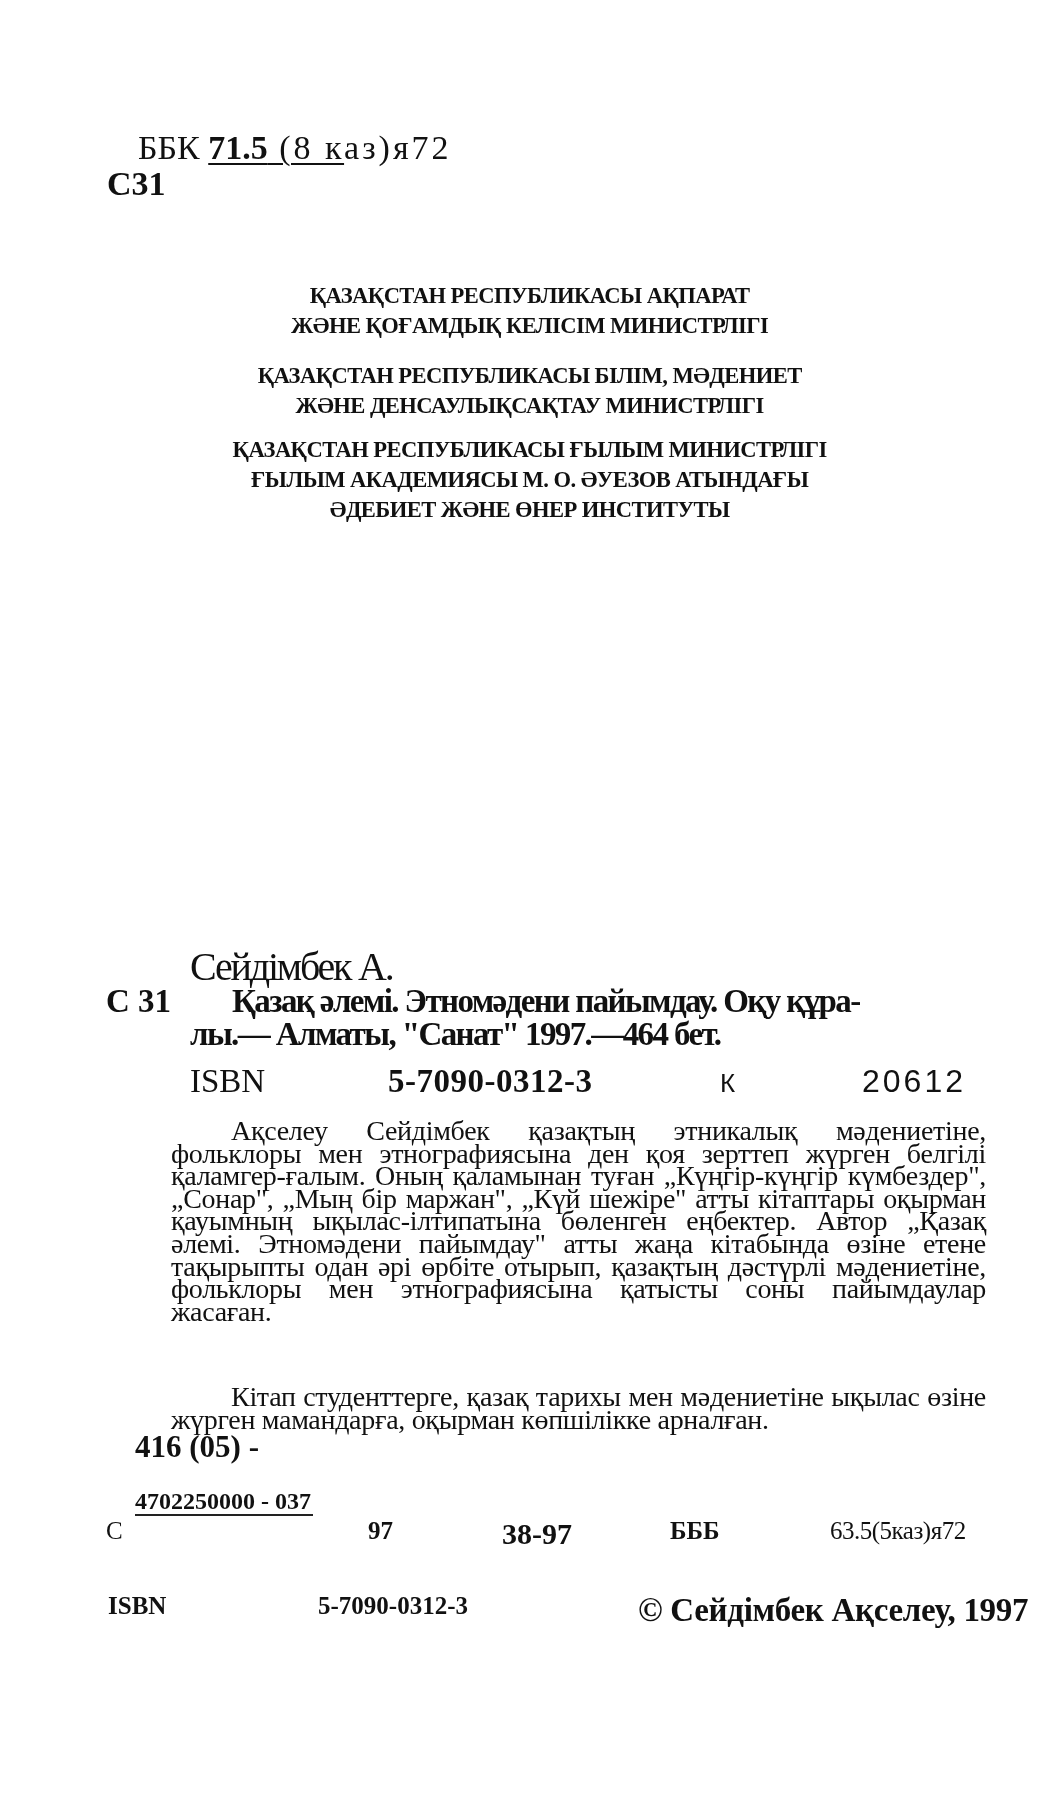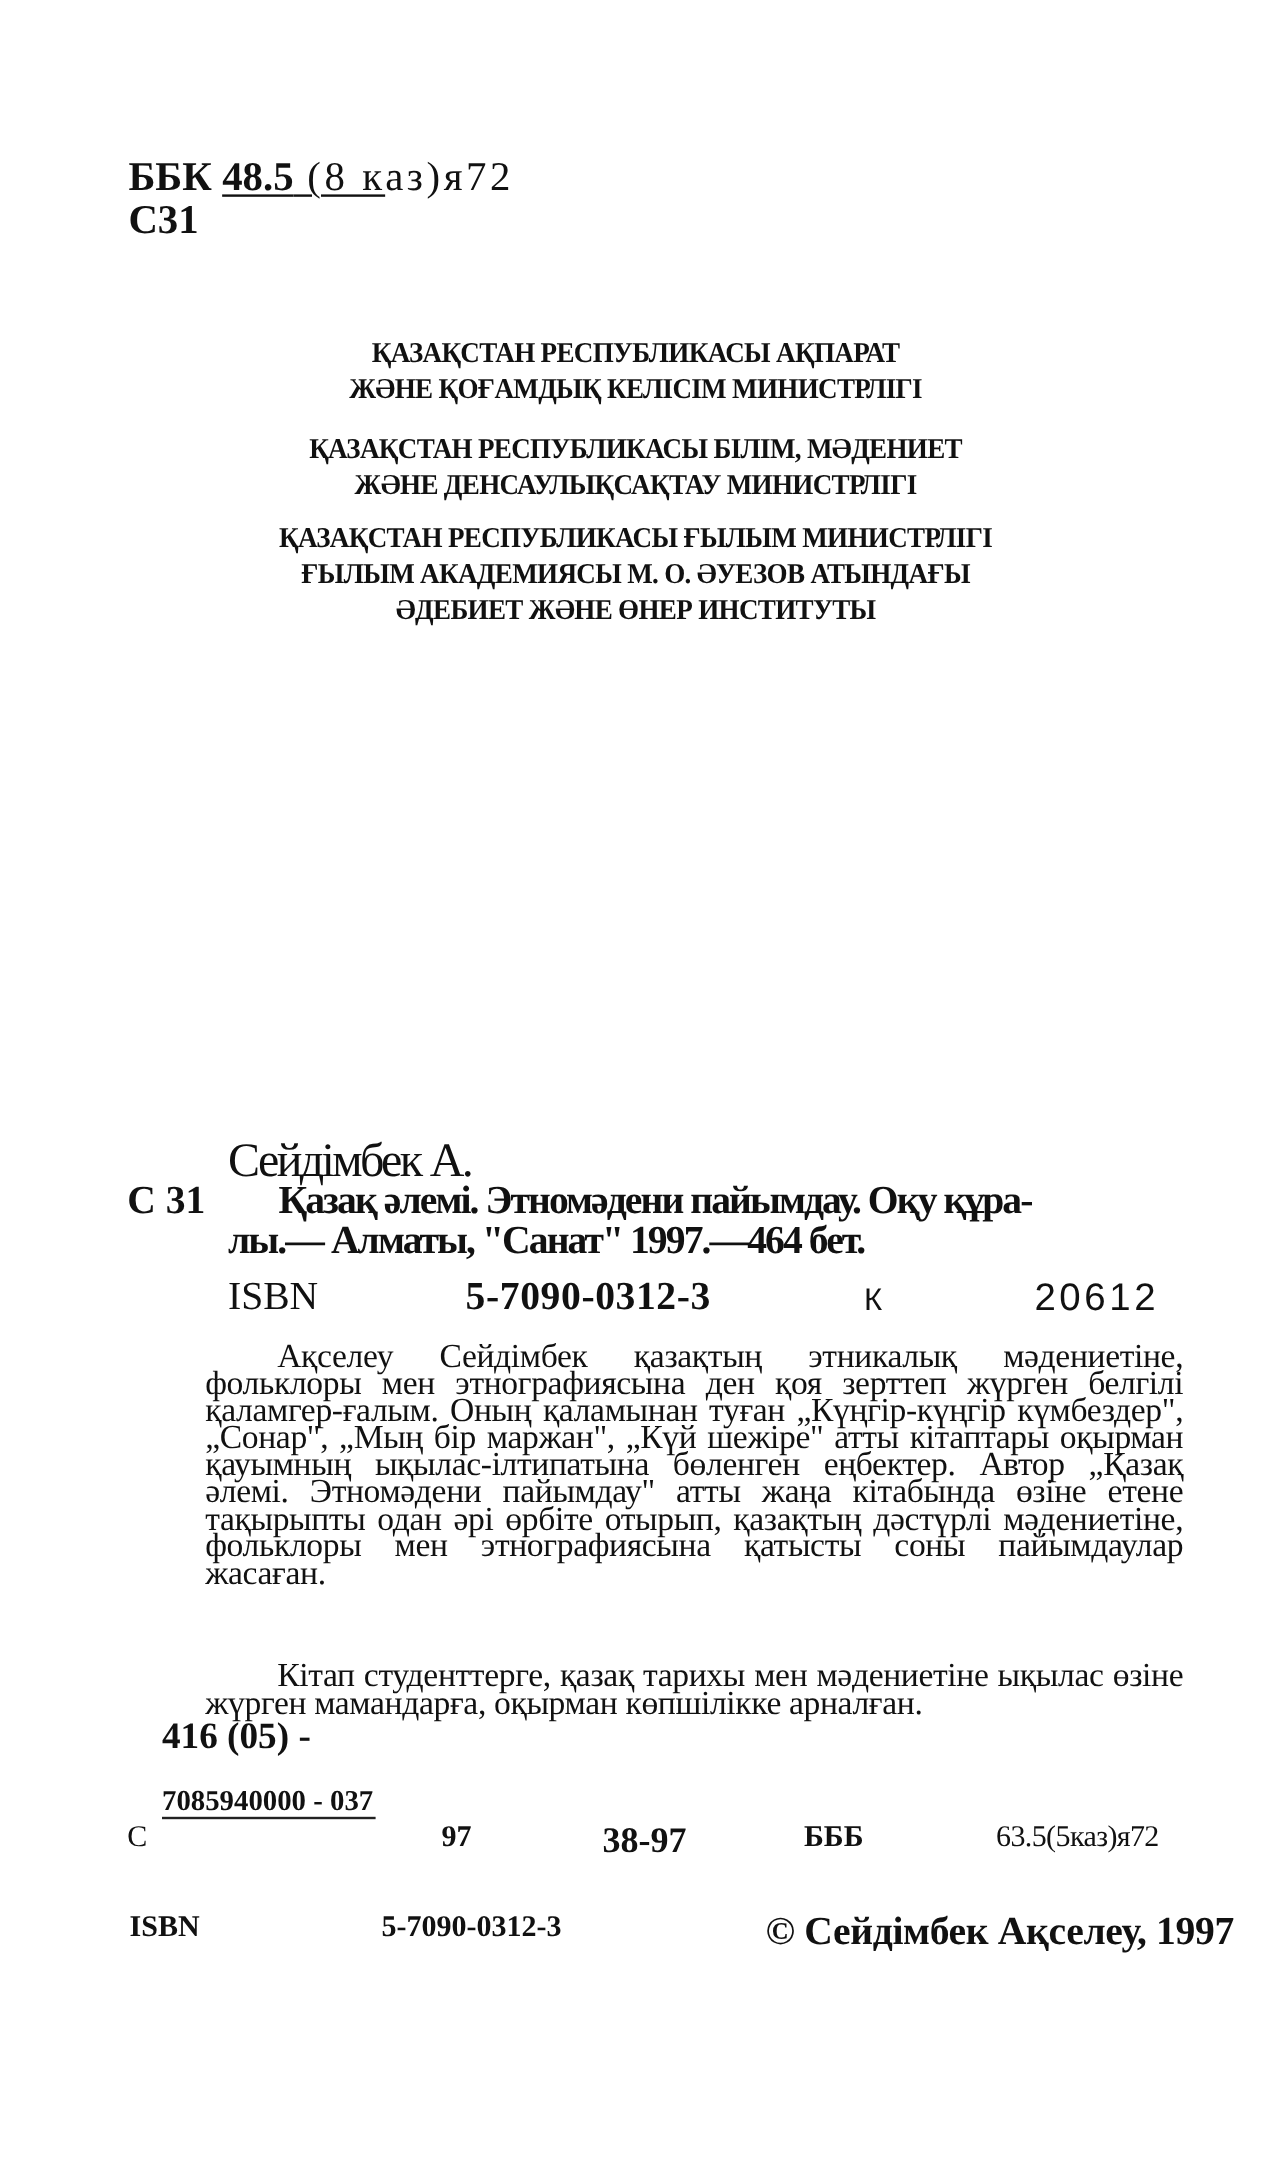--- a/index.html
+++ b/index.html
@@ -2,21 +2,21 @@
 <html><head>
 <meta charset="utf-8">
 <style>
   html, body { margin: 0; padding: 0; background: #ffffff; }
   body { width: 1058px; height: 1800px; position: relative; overflow: hidden;
          font-family: "Liberation Serif", "DejaVu Serif", serif; color: #111; }
   .abs { position: absolute; white-space: nowrap; }
 
   
   .bbk { left: 107px; top: 130px; font-size: 34px; line-height: 36px; }
-  .bbk .lbl { font-weight: bold; }
+  .bbk .lbl { font-weight: normal; margin-left: 31px; }
   .bbk .u { text-decoration: underline; text-decoration-thickness: 2px; text-underline-offset: 4px; }
   .bbk .ub { font-weight: bold; }
   .bbk .sp { letter-spacing: 3px; }
   .code { left: 107px; top: 166px; font-size: 34px; line-height: 36px; font-weight: bold; }
 
   
   .ministry { left: 0; width: 1058px; text-align: center; font-weight: bold;
               font-size: 24px; line-height: 30px; letter-spacing: -0.6px;
               transform: scaleX(0.94); transform-origin: 540px 0; }
   .m1 { top: 280px; }
@@ -52,21 +52,21 @@
 
   .isbn2-lbl { left: 108px; top: 1592px; font-size: 25px; font-weight: bold; }
   .isbn2-val { left: 318px; top: 1592px; font-size: 25px; font-weight: bold; }
   .copy { left: 638px; top: 1592px; font-size: 33px; font-weight: bold; letter-spacing: -0.3px; }
 </style>
 </head>
 <body>
 
 <div class="abs bbk">
   <span class="lbl">ББК</span>
-  <span class="u ub">48.5</span><span class="u sp"> (8 к</span><span class="sp">аз)я72</span>
+  <span class="u ub">71.5</span><span class="u sp"> (8 к</span><span class="sp">аз)я72</span>
 </div>
 <div class="abs code">С31</div>
 
 <div class="abs ministry m1">
   <div>ҚАЗАҚСТАН РЕСПУБЛИКАСЫ АҚПАРАТ</div>
   <div>ЖӘНЕ ҚОҒАМДЫҚ КЕЛІСІМ МИНИСТРЛІГІ</div>
 </div>
 <div class="abs ministry m2">
   <div>ҚАЗАҚСТАН РЕСПУБЛИКАСЫ БІЛІМ, МӘДЕНИЕТ</div>
   <div>ЖӘНЕ ДЕНСАУЛЫҚСАҚТАУ МИНИСТРЛІГІ</div>
@@ -87,21 +87,21 @@
 <div class="abs isbn1-k">К</div>
 <div class="abs isbn1-n">20612</div>
 
 <div class="abs abstract a1">
   <p>Ақселеу Сейдімбек қазақтың этникалық мәдениетіне, фольклоры мен этнографиясына ден қоя зерттеп жүрген белгілі қаламгер-ғалым. Оның қаламынан туған „Күңгір-күңгір күмбездер", „Сонар", „Мың бір маржан", „Күй шежіре" атты кітаптары оқырман қауымның ықылас-ілтипатына бөленген еңбектер. Автор „Қазақ әлемі. Этномәдени пайымдау" атты жаңа кітабында өзіне етене тақырыпты одан әрі өрбіте отырып, қазақтың дәстүрлі мәдениетіне, фольклоры мен этнографиясына қатысты соны пайымдаулар жасаған.</p>
 </div>
 <div class="abs abstract a2">
   <p>Кітап студенттерге, қазақ тарихы мен мәдениетіне ықылас өзіне жүрген мамандарға, оқырман көпшілікке арналған.</p>
 </div>
 
-<div class="abs frac-top">7085940000  -  037</div>
+<div class="abs frac-top">4702250000  -  037</div>
 <div class="abs frac-c">С</div>
 <div class="abs frac-bot">416  (05)  -</div>
 <div class="abs b97">97</div>
 <div class="abs b3897">38-97</div>
 <div class="abs bbbb">БББ</div>
 <div class="abs bcode">63.5(5каз)я72</div>
 
 <div class="abs isbn2-lbl">ISBN</div>
 <div class="abs isbn2-val">5-7090-0312-3</div>
 <div class="abs copy">© Сейдімбек Ақселеу,  1997</div>

